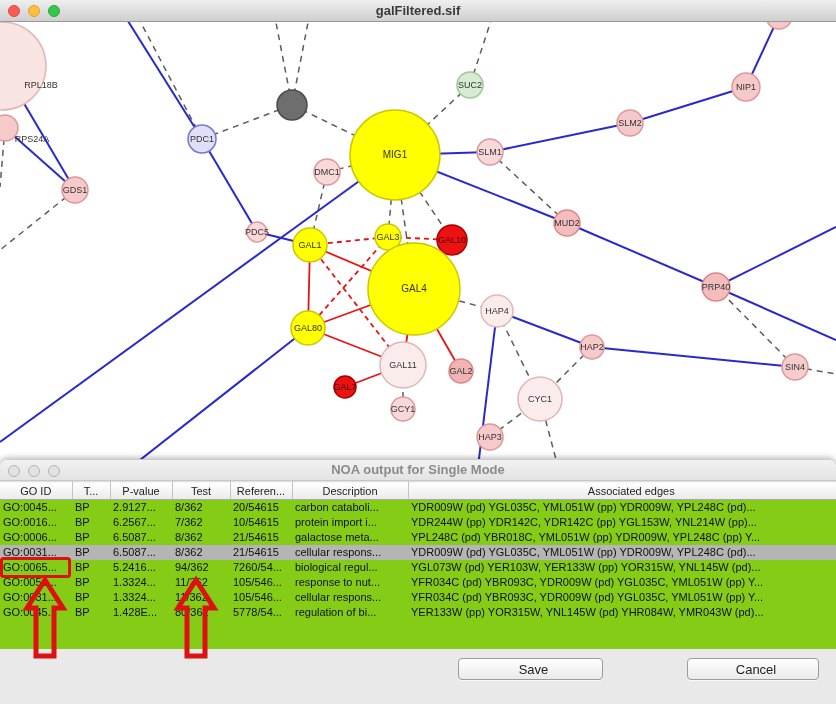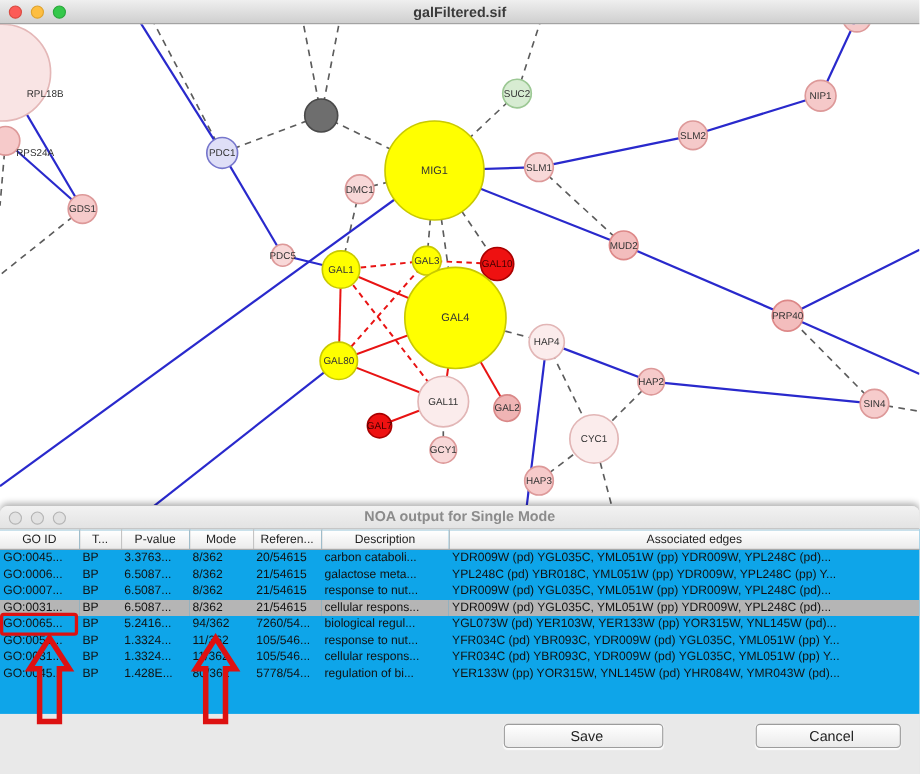--- a/index.html
+++ b/index.html
@@ -35,21 +35,21 @@
     background:#e9e9e9;border-radius:7px 7px 0 0;
     box-shadow:0 -2px 6px rgba(0,0,0,.3);
   }
   .noa-window .titlebar{
     height:21px;border-radius:7px 7px 0 0;
     background:linear-gradient(#f2f2f2,#e3e3e3);
     border-bottom:1px solid #c6c6c6;
   }
   .noa-window .titlebar .title{color:#8b8b8b;line-height:20px;}
 
-  .table-wrap{background:#0ea5e9;height:168px;overflow:hidden;}
+  .table-wrap{background:#84cc16;height:168px;overflow:hidden;}
   table{border-collapse:collapse;table-layout:fixed;width:836px;}
   th{
     font-weight:400;font-size:11px;height:17px;color:#222;
     background:linear-gradient(#ffffff,#eaeaea);
     border-right:1px solid #c4c4c4;border-bottom:1px solid #a8a8a8;border-top:1px solid #e2e2e2;
     padding:0 2px;white-space:nowrap;overflow:hidden;text-align:center;
   }
   th:last-child{border-right:none;padding-left:20px;}
   td{
     font-size:11px;height:15px;line-height:15px;color:#111;
@@ -273,53 +273,53 @@
           <col style="width: 58px;">
           <col style="width: 62px;">
           <col style="width: 116px;">
           <col style="width: 428px;">
         </colgroup>
         <thead>
           <tr>
             <th>GO ID</th>
             <th>T...</th>
             <th>P-value</th>
-            <th>Mode</th>
+            <th>Test</th>
             <th>Referen...</th>
             <th>Description</th>
             <th>Associated edges</th>
           </tr>
         </thead>
         <tbody>
           <tr>
             <td>GO:0045...</td>
             <td>BP</td>
-            <td>3.3763...</td>
+            <td>2.9127...</td>
             <td>8/362</td>
             <td>20/54615</td>
             <td>carbon cataboli...</td>
             <td>YDR009W (pd) YGL035C, YML051W (pp) YDR009W, YPL248C (pd)...</td>
+          </tr>
+          <tr>
+            <td>GO:0016...</td>
+            <td>BP</td>
+            <td>6.2567...</td>
+            <td>7/362</td>
+            <td>10/54615</td>
+            <td>protein import i...</td>
+            <td>YDR244W (pp) YDR142C, YDR142C (pp) YGL153W, YNL214W (pp)...</td>
           </tr>
           <tr>
             <td>GO:0006...</td>
             <td>BP</td>
             <td>6.5087...</td>
             <td>8/362</td>
             <td>21/54615</td>
             <td>galactose meta...</td>
             <td>YPL248C (pd) YBR018C, YML051W (pp) YDR009W, YPL248C (pp) Y...</td>
-          </tr>
-          <tr>
-            <td>GO:0007...</td>
-            <td>BP</td>
-            <td>6.5087...</td>
-            <td>8/362</td>
-            <td>21/54615</td>
-            <td>response to nut...</td>
-            <td>YDR009W (pd) YGL035C, YML051W (pp) YDR009W, YPL248C (pd)...</td>
           </tr>
           <tr class="selected">
             <td>GO:0031...</td>
             <td>BP</td>
             <td>6.5087...</td>
             <td>8/362</td>
             <td>21/54615</td>
             <td>cellular respons...</td>
             <td>YDR009W (pd) YGL035C, YML051W (pp) YDR009W, YPL248C (pd)...</td>
           </tr>

